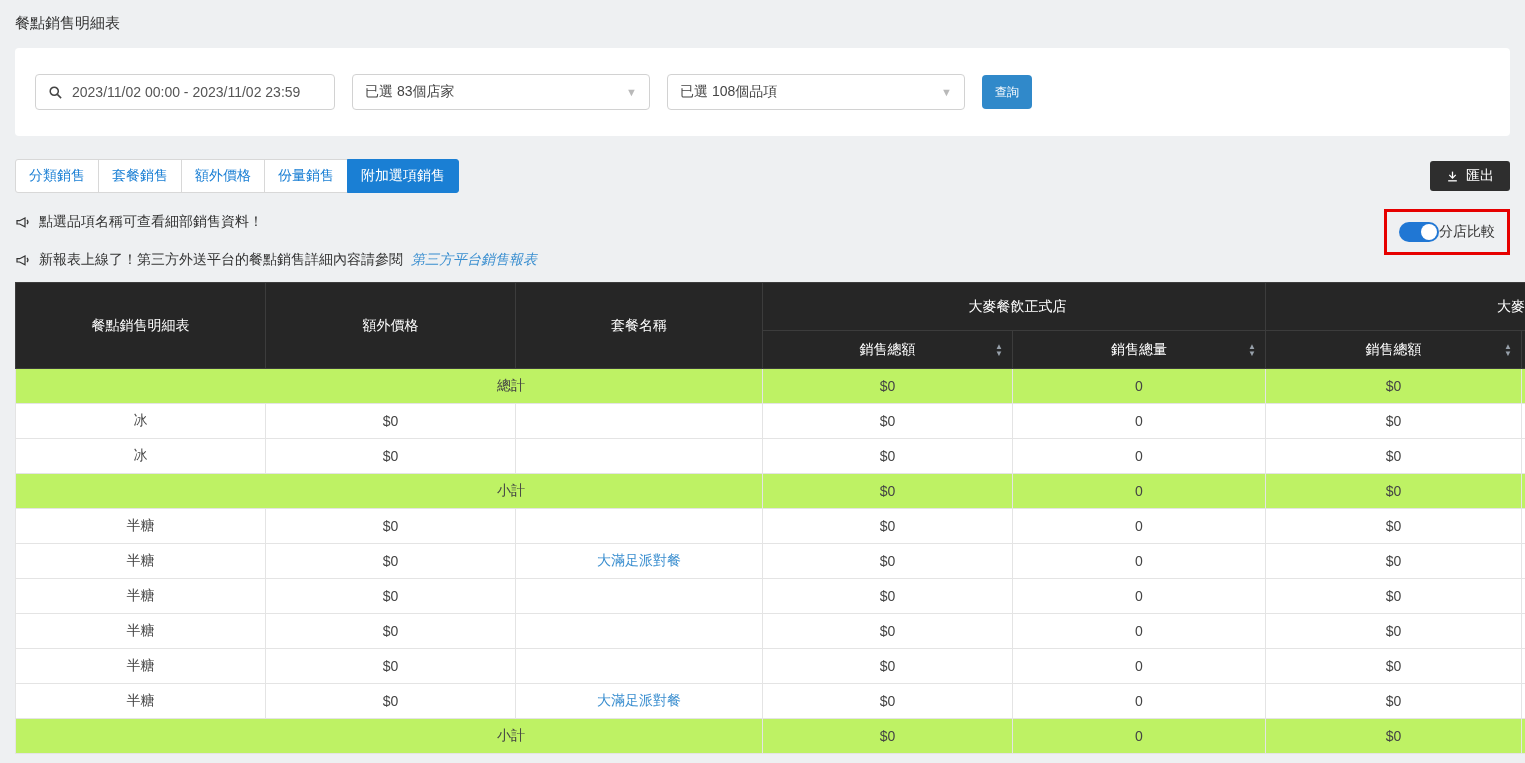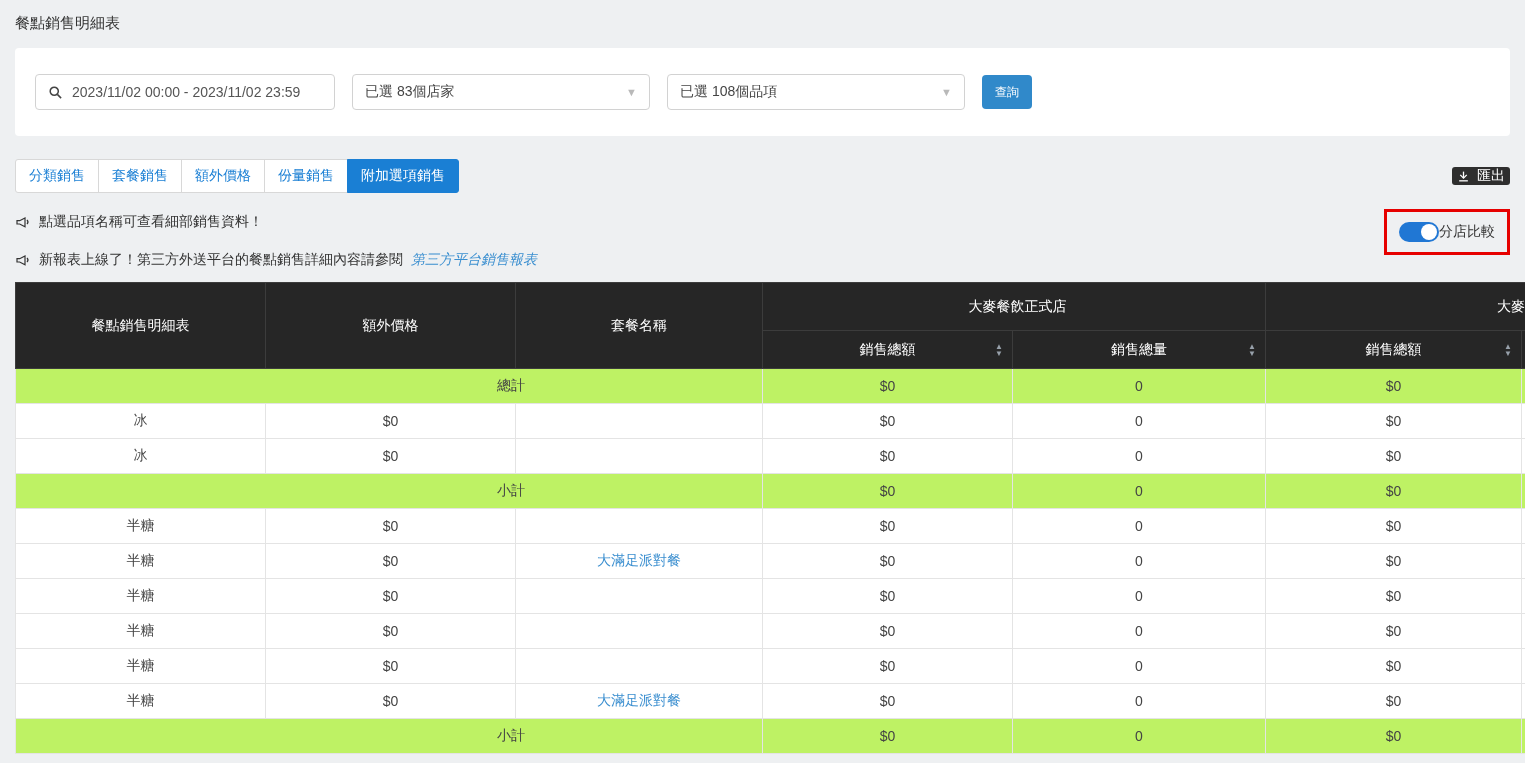--- a/index.html
+++ b/index.html
@@ -39,21 +39,21 @@
   .tab {
     background:#fff; border:1px solid #d8d8d8; color:#1a7fd4;
     font-size:14px; padding:7px 13px; margin-left:-1px; cursor:pointer;
     font-family:"Liberation Sans", sans-serif;
   }
   .tab:first-child { margin-left:0; border-radius:3px 0 0 3px; }
   .tab:last-child { border-radius:0 3px 3px 0; }
   .tab.active { background:#1a7fd4; border-color:#1a7fd4; color:#fff; }
   .export-btn {
     background:#2e2e2e; color:#fff; border:none; border-radius:3px;
-    height:18px; padding:0 5px; display:flex; align-items:center; gap:7px;
+    height:30px; padding:0 16px; display:flex; align-items:center; gap:7px;
     font-size:14px; cursor:pointer;
   }
 
   
   .notice-area { position:relative; margin-top:14px; min-height:62px; }
   .notice { display:flex; align-items:center; gap:8px; font-size:14px; color:#333; margin-bottom:11px;margin-top:20px; }
   .notice .link { color:#3b8fd0; cursor:pointer;font-style:italic; }
   .toggle-annotation {
     position:absolute; right:0; top:-4px;
     border:3px solid #e60000;

